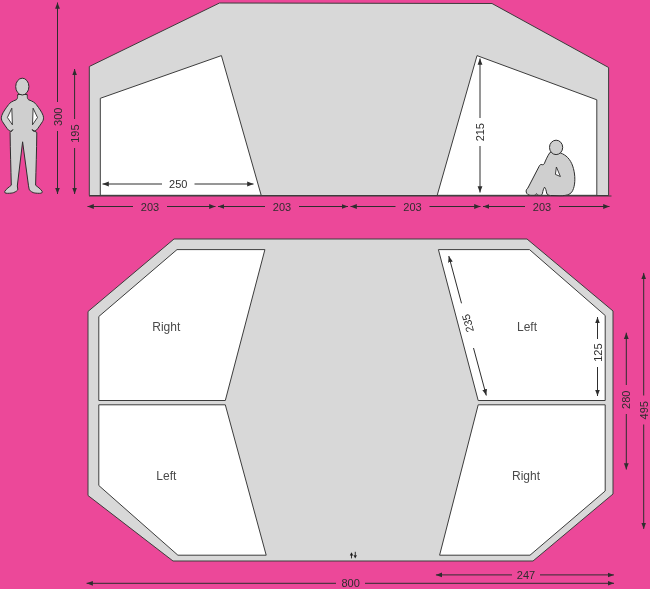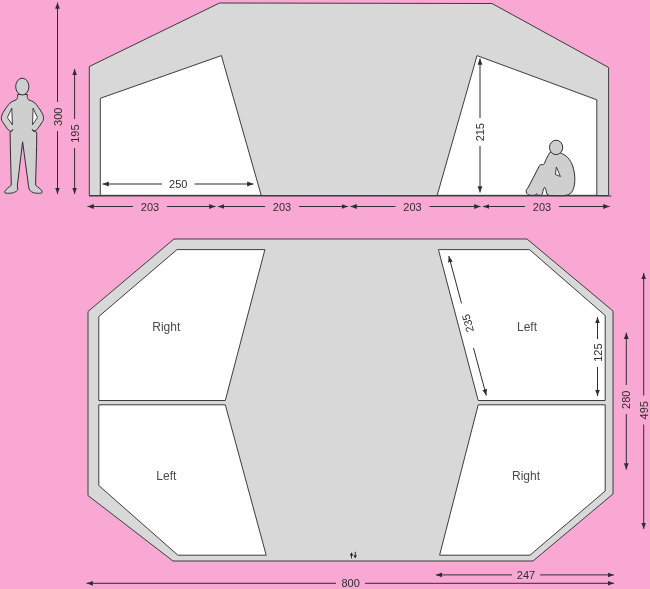--- a/index.html
+++ b/index.html
@@ -1,16 +1,16 @@
 <!DOCTYPE html>
 <html><head>
 <meta charset="utf-8">
 <style>
 html,body{margin:0;padding:0;background:#ffffff;}
-#wrap{width:650px;height:589px;position:relative;overflow:hidden;background:#f9a8d4;}
+#wrap{width:650px;height:589px;position:relative;overflow:hidden;background:#ec4899;}
 text{font-family:"Liberation Sans",sans-serif;fill:#2e2e2e;}
 .dim{font-size:11px;}
 .room{font-size:12px;fill:#4a4a4a;}
 </style>
 </head>
 <body>
 <div id="wrap">
 <svg width="650" height="589" viewBox="0 0 650 589">
 <defs>
 <marker id="ah" viewBox="0 0 8 8" refX="6.4" refY="4" markerWidth="8" markerHeight="8" orient="auto-start-reverse" markerUnits="userSpaceOnUse">

